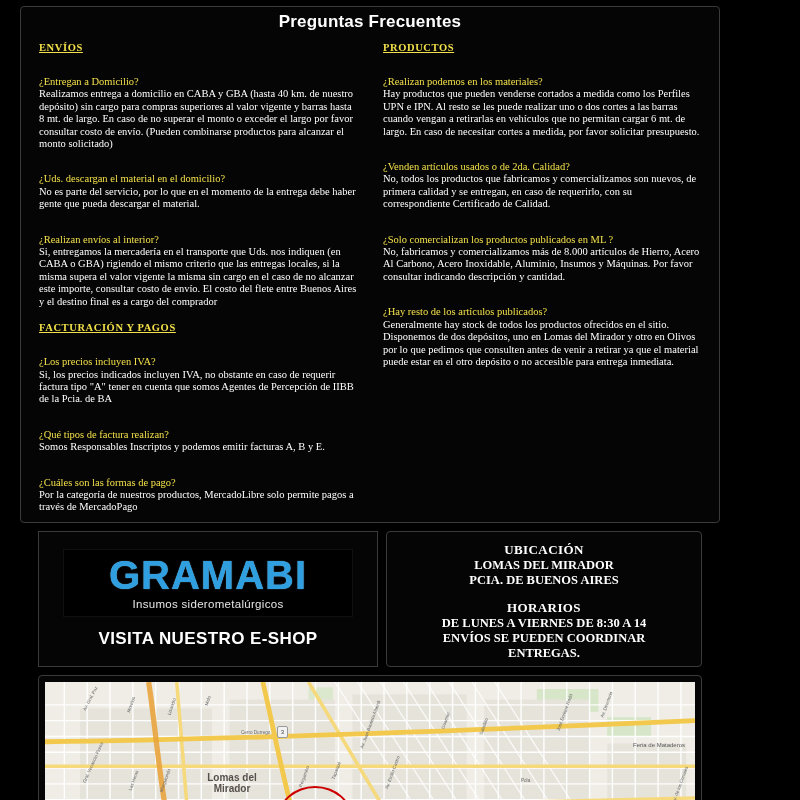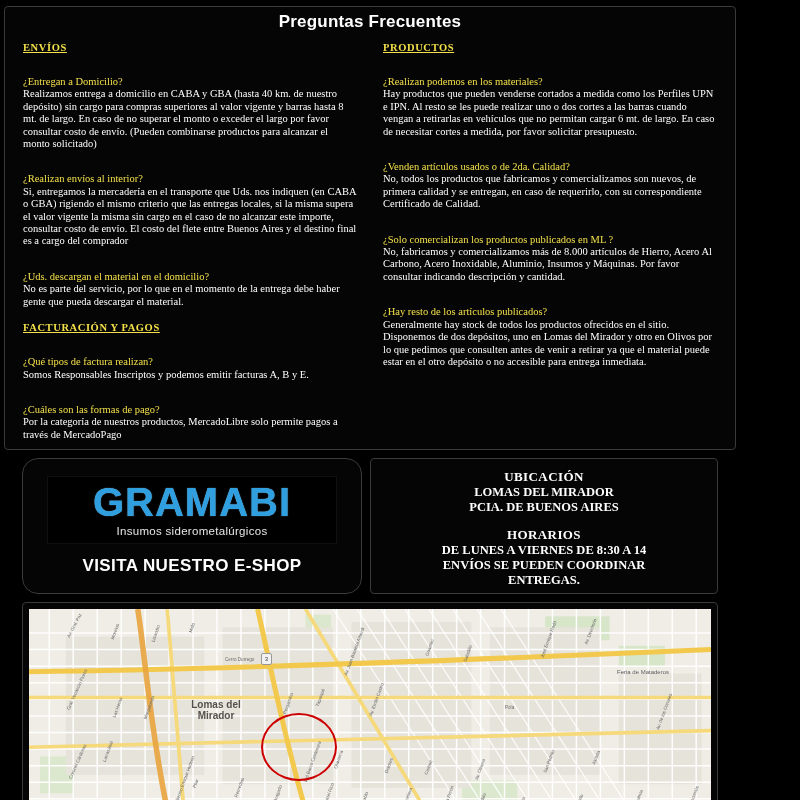--- a/index.html
+++ b/index.html
@@ -13,21 +13,21 @@
     font-family: "Liberation Serif", serif;
     color: #ffffff;
     overflow: hidden;
   }
   .page {
     position: relative;
     width: 740px;
     height: 800px;
     background: #000000;
     box-sizing: border-box;
-    padding: 6px 4px;
+    padding: 6px 20px;
   }
   
   .faq-panel {
     border: 1px solid #3a3a3a;
     border-radius: 4px;
     background: #050505;
     padding: 0 0 8px 0;
     margin-bottom: 8px;
   }
   .faq-title {
@@ -74,21 +74,21 @@
   
   .mid-row {
     display: flex;
     gap: 8px;
     margin-bottom: 8px;
     height: 136px;
   }
   .brand-panel {
     flex: 0 0 330px;
     border: 1px solid #3a3a3a;
-    border-radius: 16px;
+    border-radius: 0;
     background: #050505;
     display: flex;
     flex-direction: column;
     align-items: center;
     justify-content: center;
     padding: 6px 4px;
     margin-left: 18px;
   }
   .logo-box {
     background: #000;
@@ -214,32 +214,36 @@
 
       <div class="faq-col">
 
         <div class="sec-head">ENVÍOS</div>
 
         <div>
           <div class="q">¿Entregan a Domicilio?</div>
           <div class="a">Realizamos entrega a domicilio en CABA y GBA (hasta 40 km. de nuestro depósito) sin cargo para compras superiores  al valor vigente  y barras hasta 8 mt. de largo. En caso de no superar el monto o exceder el largo por favor consultar costo de envío. (Pueden combinarse productos para alcanzar el monto solicitado)</div>
         </div>
         <div>
+          <div class="q">¿Uds. descargan el material en el domicilio?</div>
+          <div class="a">No es parte del servicio, por lo que en el momento de la entrega debe haber gente que pueda descargar el material.</div>
+        </div>
+        <div>
           <div class="q">¿Realizan envíos al interior?</div>
           <div class="a">Si, entregamos la mercadería en el transporte que Uds. nos indiquen (en CABA o GBA) rigiendo el mismo criterio que las entregas locales, si la misma supera el valor vigente la misma sin cargo en el caso de no alcanzar este importe, consultar costo de envío. El costo del flete entre Buenos Aires y el destino final es a cargo del comprador</div>
         </div>
-        <div>
-          <div class="q">¿Uds. descargan el material en el domicilio?</div>
-          <div class="a">No es parte del servicio, por lo que en el momento de la entrega debe haber gente que pueda descargar el material.</div>
-        </div>
 
         <div class="spacer-sec"></div>
 
         <div class="sec-head">FACTURACIÓN Y PAGOS</div>
 
+        <div>
+          <div class="q">¿Los precios incluyen IVA?</div>
+          <div class="a">Si, los precios indicados incluyen IVA, no obstante en caso de requerir factura tipo "A" tener en cuenta que somos Agentes de Percepción de IIBB de la Pcia. de BA</div>
+        </div>
         <div>
           <div class="q">¿Qué tipos de factura realizan?</div>
           <div class="a">Somos Responsables Inscriptos y podemos emitir facturas A, B y E.</div>
         </div>
         <div>
           <div class="q">¿Cuáles son las formas de pago?</div>
           <div class="a">Por la categoría de nuestros productos, MercadoLibre solo permite pagos a través de MercadoPago</div>
         </div>
       </div>
 

